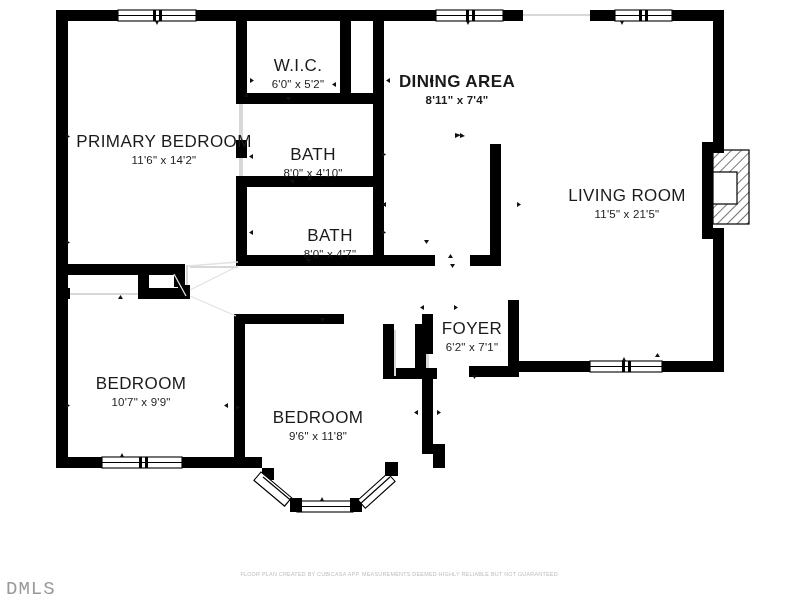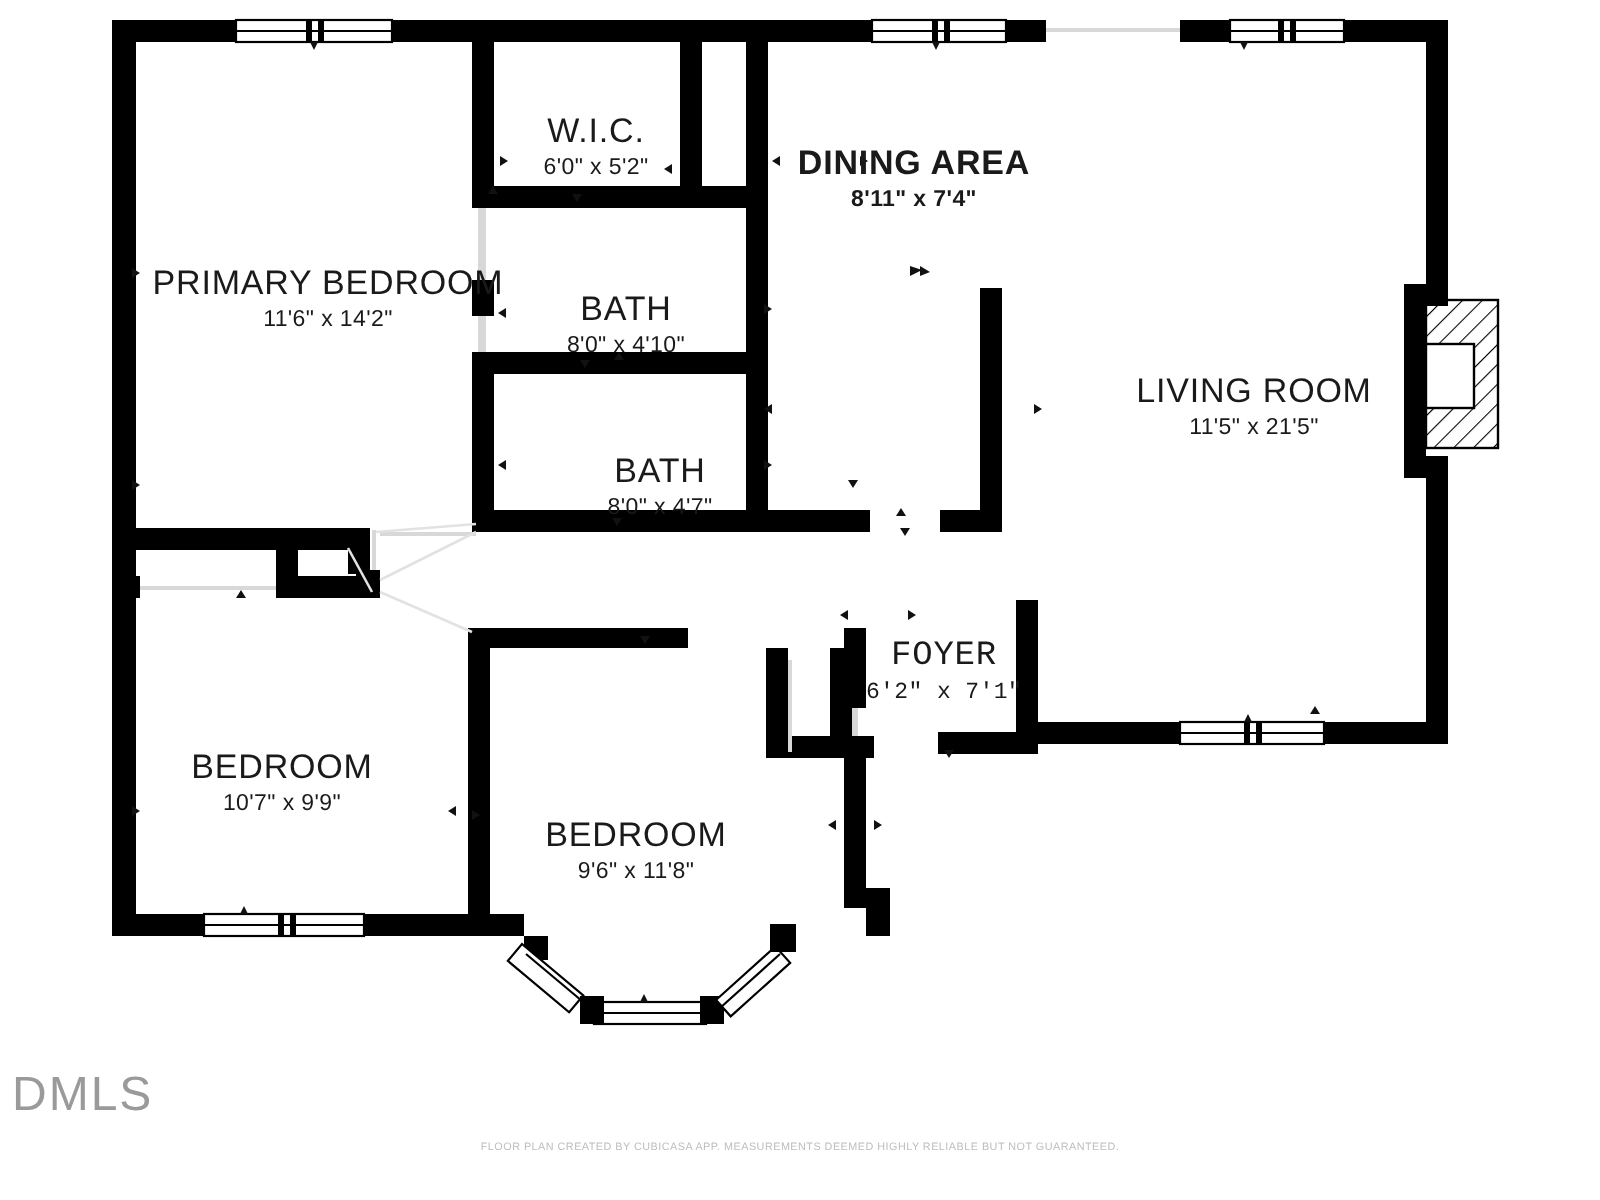--- a/index.html
+++ b/index.html
@@ -50,23 +50,23 @@
     letter-spacing: 0.4px;
   }
   .room-label .rdim {
     display: block;
     font-size: 11.5px;
     letter-spacing: 0.2px;
   }
   #brand-logo {
     position: absolute;
     left: 6px;
-    top: 534px;
-    font-family: Liberation Sans, sans-serif;
-    font-size: 24px;
+    top: 578px;
+    font-family: Liberation Mono, monospace;
+    font-size: 19px;
     letter-spacing: 1px;
     color: #9a9a9a;
     user-select: none;
   }
   #disclaimer {
     position: absolute;
     left: 0;
     right: 0;
     top: 571px;
     text-align: center;
@@ -315,21 +315,21 @@
     <span class="rname">LIVING ROOM</span>
     <span class="rdim">11'5" x 21'5"</span>
   </div>
 
   <div class="room-label" style="left:250px; top:225px; width:160px;">
     <span class="rname">BATH</span>
     <span class="rdim">8'0" x 4'7"</span>
   </div>
 
 
-  <div class="room-label" style="left:392px; top:318px; width:160px;font-family:Liberation Mono, monospace;">
+  <div class="room-label" style="left:392px; top:318px; width:160px;">
     <span class="rname">FOYER</span>
     <span class="rdim">6'2" x 7'1"</span>
   </div>
 
   <div class="room-label" style="left:61px; top:373px; width:160px;">
     <span class="rname">BEDROOM</span>
     <span class="rdim">10'7" x 9'9"</span>
   </div>
 
   <div class="room-label" style="left:238px; top:407px; width:160px;">

